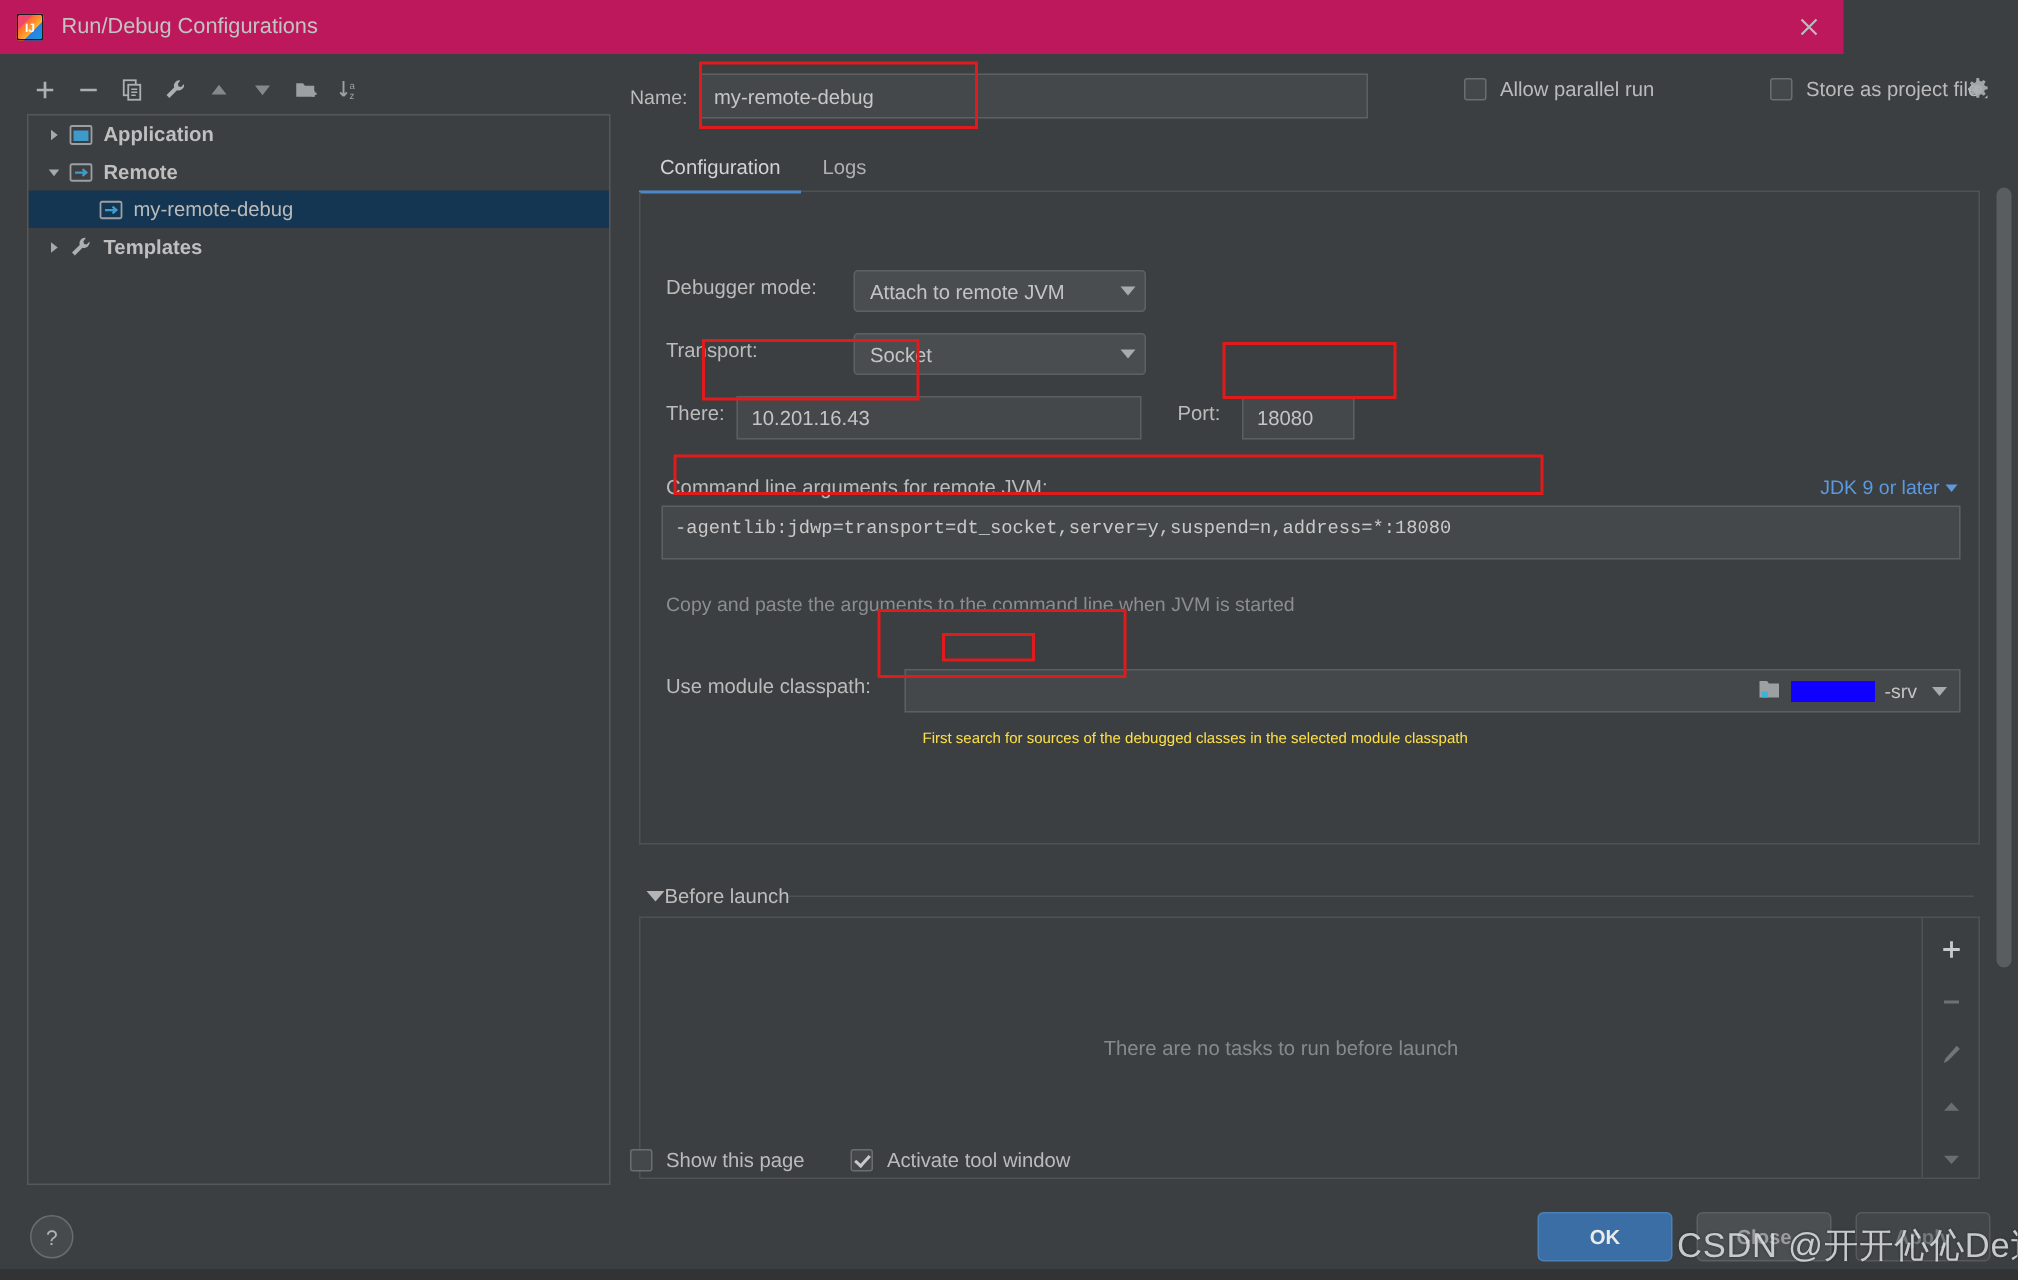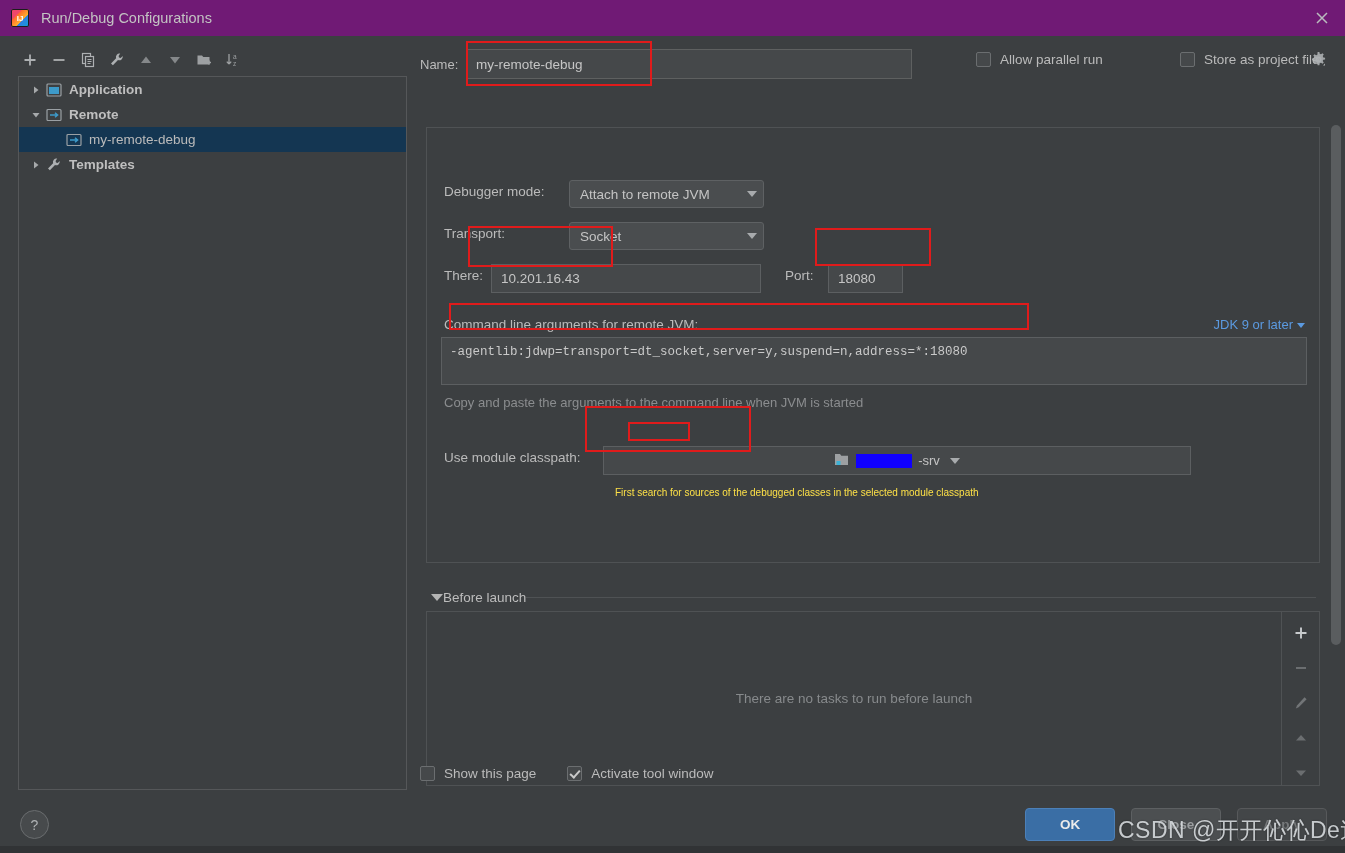--- a/index.html
+++ b/index.html
@@ -11,22 +11,22 @@
     width: 1345px; height: 853px;
     font-family: "Liberation Sans", sans-serif;
     font-size: 13.5px;
     color: #bbbbbb;
     overflow: hidden;
     position: relative;
   }
 
   
   #titlebar {
-    position: absolute; left: 0; top: 0; width: 1345px; height: 36px;
-    background: #701a75;
+    position: absolute; left: 0; top: 0; width: 1229px; height: 36px;
+    background: #be185d;
     display: flex; align-items: center;
   }
   #app-icon {
     width: 18px; height: 18px; margin-left: 11px; border-radius: 2px;
     background: linear-gradient(135deg,#f0476a 0%, #f0476a 32%, #ff6b2c 34%, #ffb02e 62%, #2f7fe0 64%, #0fa0d8 100%);
     position: relative; flex: 0 0 auto;
     box-shadow: inset 0 0 0 1px #1c1c1c;
   }
   #app-icon::after {
     content: "IJ";
@@ -165,39 +165,39 @@
   #jdk-link {
     position: absolute; right: 14px; top: 189px; font-size: 13px;
     color: #5b9ae0; cursor: default; display: flex; align-items: center; gap: 4px;
   }
   #jdk-caret {
     width: 0; height: 0; border-left: 4px solid transparent;
     border-right: 4px solid transparent; border-top: 5px solid #5b9ae0;
     margin-top: 2px;
   }
   #cmd-area {
-    position: absolute; left: 14px; top: 209px; width: 866px; height: 48px;
+    position: absolute; left: 14px; top: 209px; width: 866px; height: 36px;
     background: #45484a; border: 1px solid #5c5f61;
     color: #c9c9c9; font-family: "Liberation Mono", monospace; font-size: 12.5px;
     padding: 6px 8px; outline: none; resize: none; overflow: hidden;
     line-height: 17px;
   }
   #cmd-hint {
     position: absolute; left: 17px; top: 267px; font-size: 13px; color: #8b8d8f;
   }
   #classpath-hint {
     position: absolute; left: 188px; top: 355px; font-size: 10px; color: #fde047;
     line-height: 20px; width: 460px;
   }
 
   #mod-combo {
-    position: absolute; left: 176px; top: 318px; width: 588px; height: 29px;
+    position: absolute; left: 176px; top: 318px; width: 704px; height: 29px;
     background: #45484a; border: 1px solid #5c5f61;
     display: flex; align-items: center; padding: 0 8px 0 8px;
-    cursor: default; justify-content: center;
+    cursor: default; justify-content: flex-end;
   }
   #mod-inner { display: flex; align-items: center; gap: 6px; }
   #redaction { width: 56px; height: 14px; background: #1000ff; }
   #mod-suffix { font-size: 13px; color: #c4c4c4; }
 
   
   #bl-header {
     position: absolute; left: 6px; top: 548px; width: 894px; height: 26px;
     display: flex; align-items: center; 
   }
@@ -425,20 +425,24 @@
 
   <div id="gear-btn">
     <svg width="17" height="17" viewBox="0 0 17 17">
       <path d="M8.5 5.6a2.9 2.9 0 1 0 0 5.8 2.9 2.9 0 0 0 0-5.8zm0 1.6a1.3 1.3 0 1 1 0 2.6 1.3 1.3 0 0 1 0-2.6z" fill="#adb0b2"></path>
       <path d="M7.6 1h1.8l.3 1.8 1.3.55 1.5-1.05 1.28 1.28-1.05 1.5.55 1.3 1.8.3v1.8l-1.8.3-.55 1.3 1.05 1.5-1.28 1.28-1.5-1.05-1.3.55-.3 1.8H7.6l-.3-1.8-1.3-.55-1.5 1.05-1.28-1.28 1.05-1.5-.55-1.3L2 9.4V7.6l1.8-.3.55-1.3-1.05-1.5L4.58 3.22l1.5 1.05 1.3-.55z" fill="#adb0b2" opacity=".9"></path>
       <path d="M13 14.5 L15 12.5 L15 14.5 Z" fill="#adb0b2"></path>
     </svg>
   </div>
 
   <div id="tab-underline"></div>
+  <div id="tabs">
+    <div class="tab active">Configuration</div>
+    <div class="tab">Logs</div>
+  </div>
 
   <div id="config-panel">
 
     <div class="form-row" style="left:17px; top:56px;">
       <span class="form-label">Debugger mode:</span>
     </div>
     <div class="combo" style="position:absolute; left:142px; top:52px; width:195px;">
       <span>Attach to remote JVM</span>
       <span class="caret"></span>
     </div>

